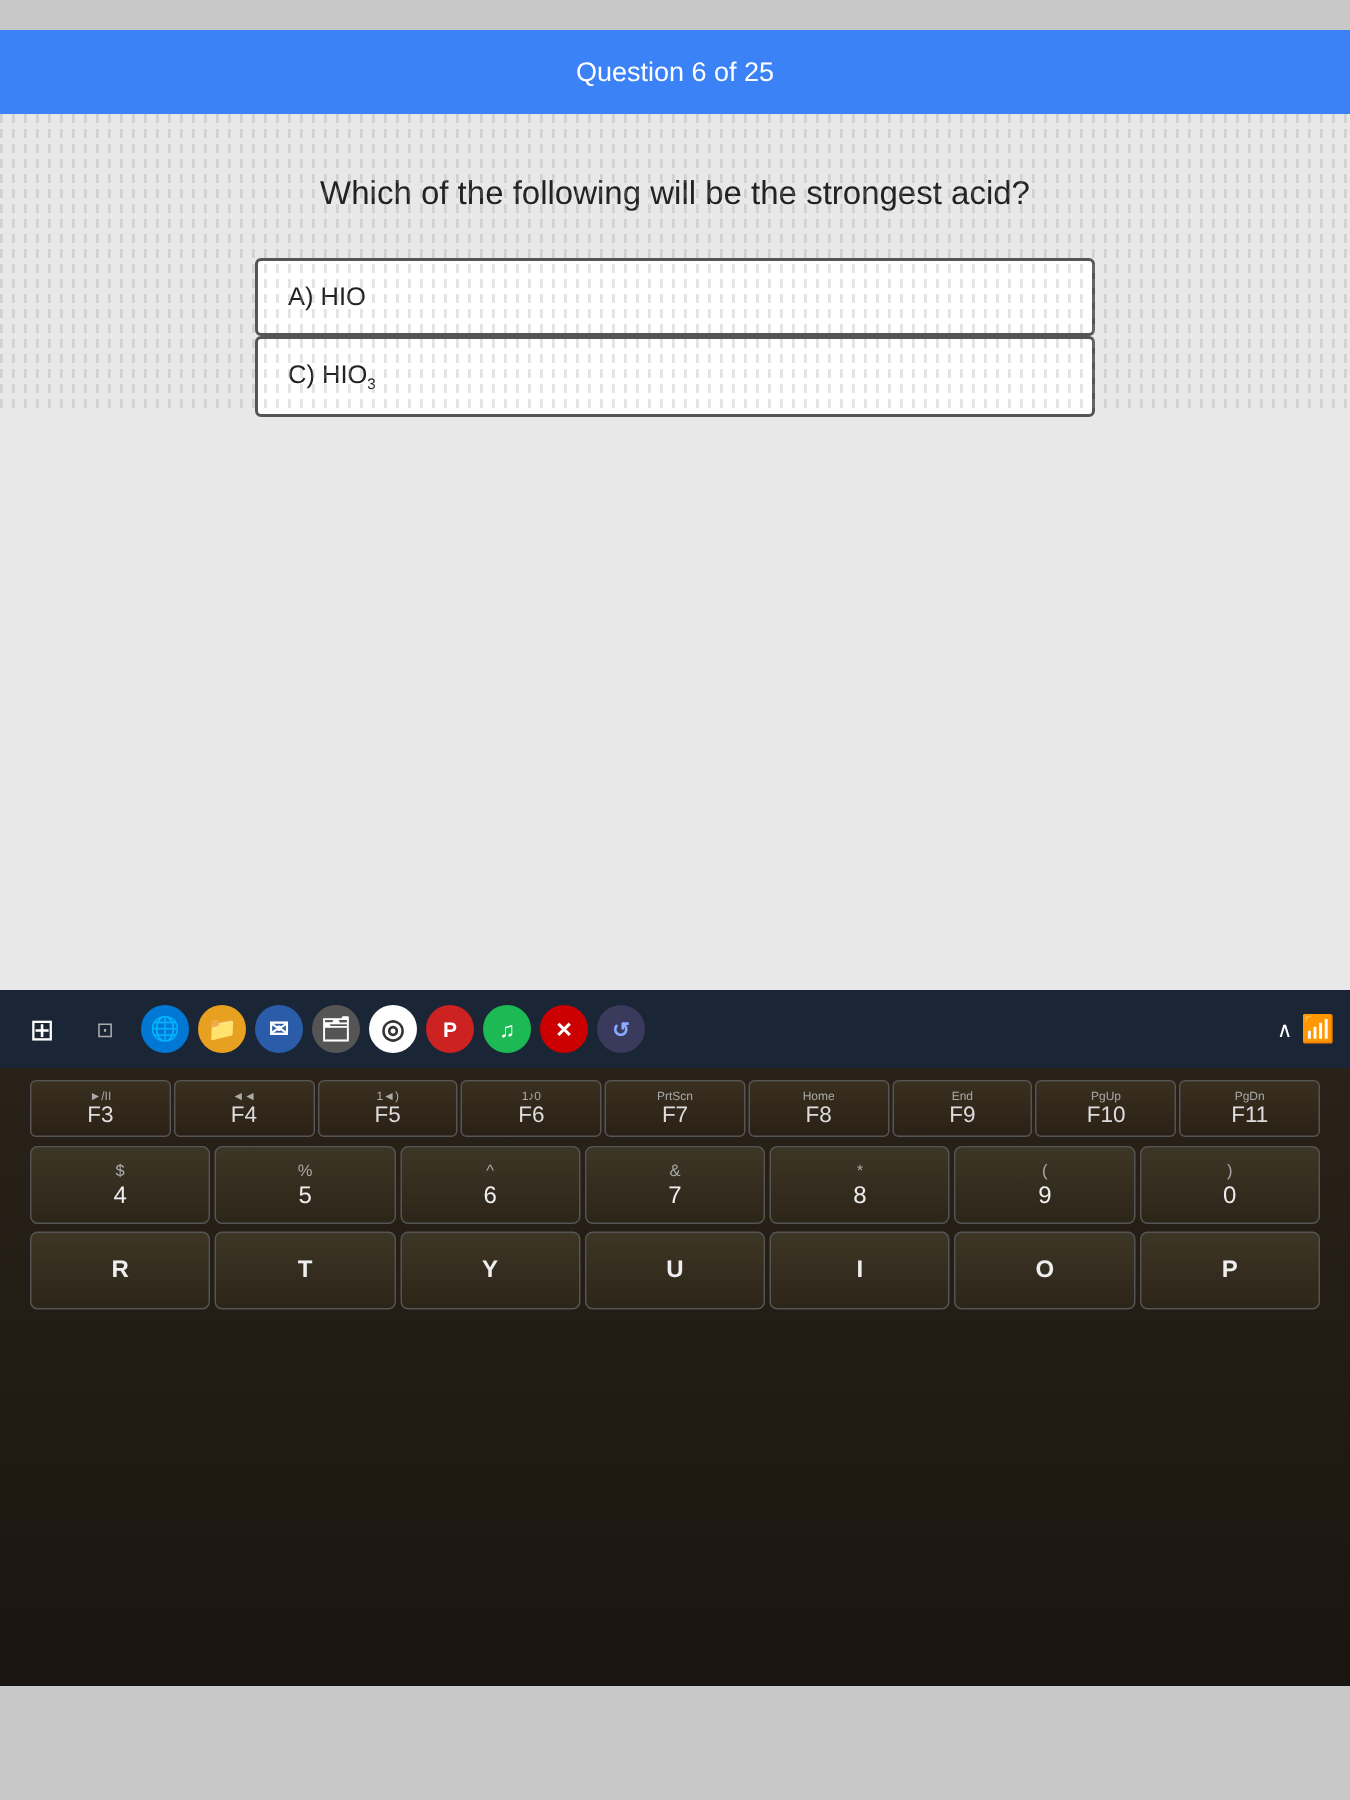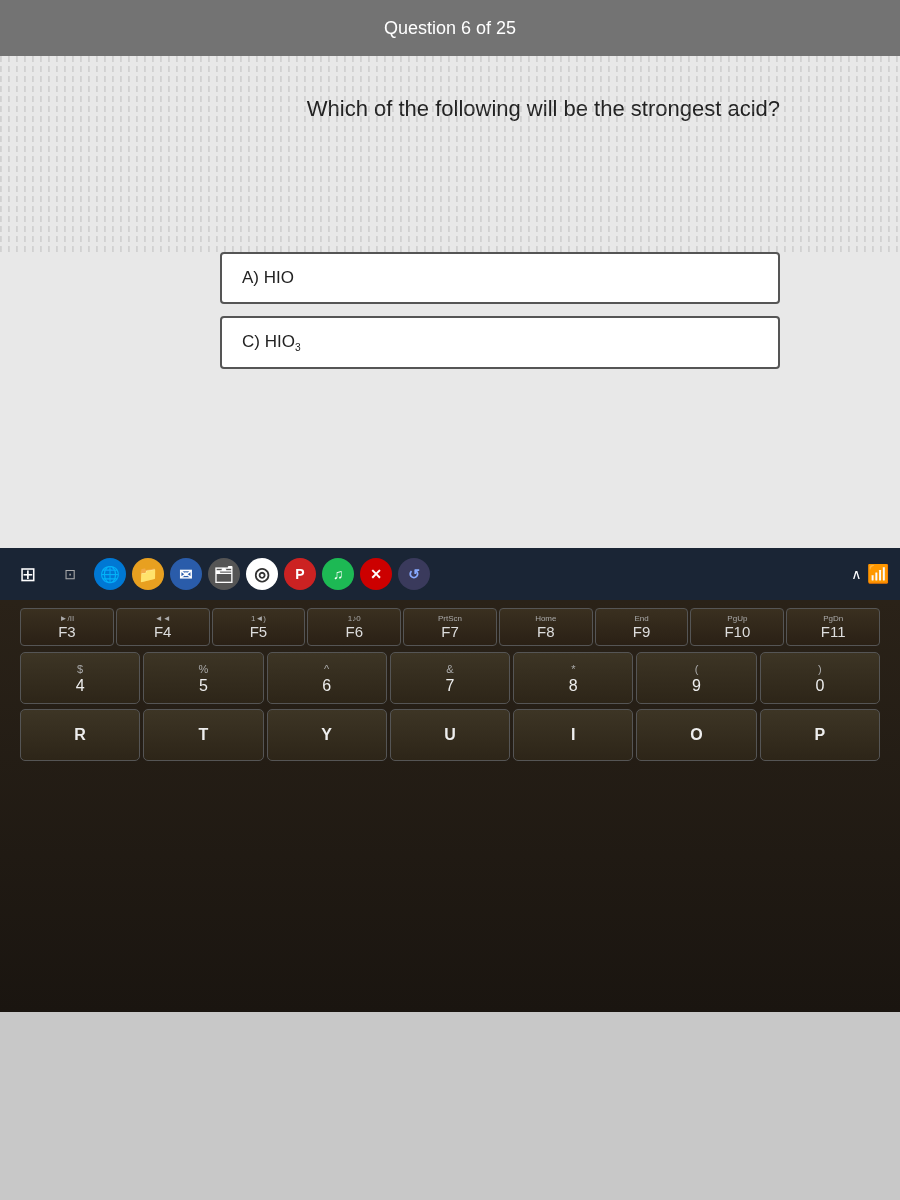--- a/index.html
+++ b/index.html
@@ -9,40 +9,41 @@
       overflow: hidden;
       font-family: Arial, sans-serif;
       background: #c8c8c8;
       position: relative;
     }
 
     
     .top-bar {
       width: 100%;
       height: 56px;
-      background: #737373;
-      display: flex;
-      align-items: center;
-      justify-content: center;
+      background: #3b82f6;
+      display: flex;
+      align-items: center;
+      justify-content: center;
+      margin-top: 20px;
     }
     .top-bar-title {
       color: white;
       font-size: 18px;
       font-weight: 500;
     }
 
     
     .screen-area {
       width: 100%;
-      height: 492px;
+      height: 584px;
       background: #e8e8e8;
       position: relative;
       display: flex;
       flex-direction: column;
-      align-items: flex-end;
+      align-items: center;
       padding: 30px 120px 20px 120px;
     }
 
     .question-text {
       font-size: 22px;
       font-weight: 500;
       color: #222;
       margin-bottom: 30px;
       margin-top: 10px;
     }
@@ -62,23 +63,21 @@
         90deg,
         #888 0px, #aaa 2px, transparent 2px, transparent 8px
       );
       margin-bottom: 4px;
     }
 
     
     .options-container {
       display: flex;
       flex-direction: column;
-      gap: 12px;
       width: 560px;
-      margin-top: 100px;
     }
 
     .option-btn {
       background: white;
       border: 2px solid #555;
       border-radius: 4px;
       padding: 14px 20px;
       font-size: 17px;
       color: #222;
       text-align: left;

